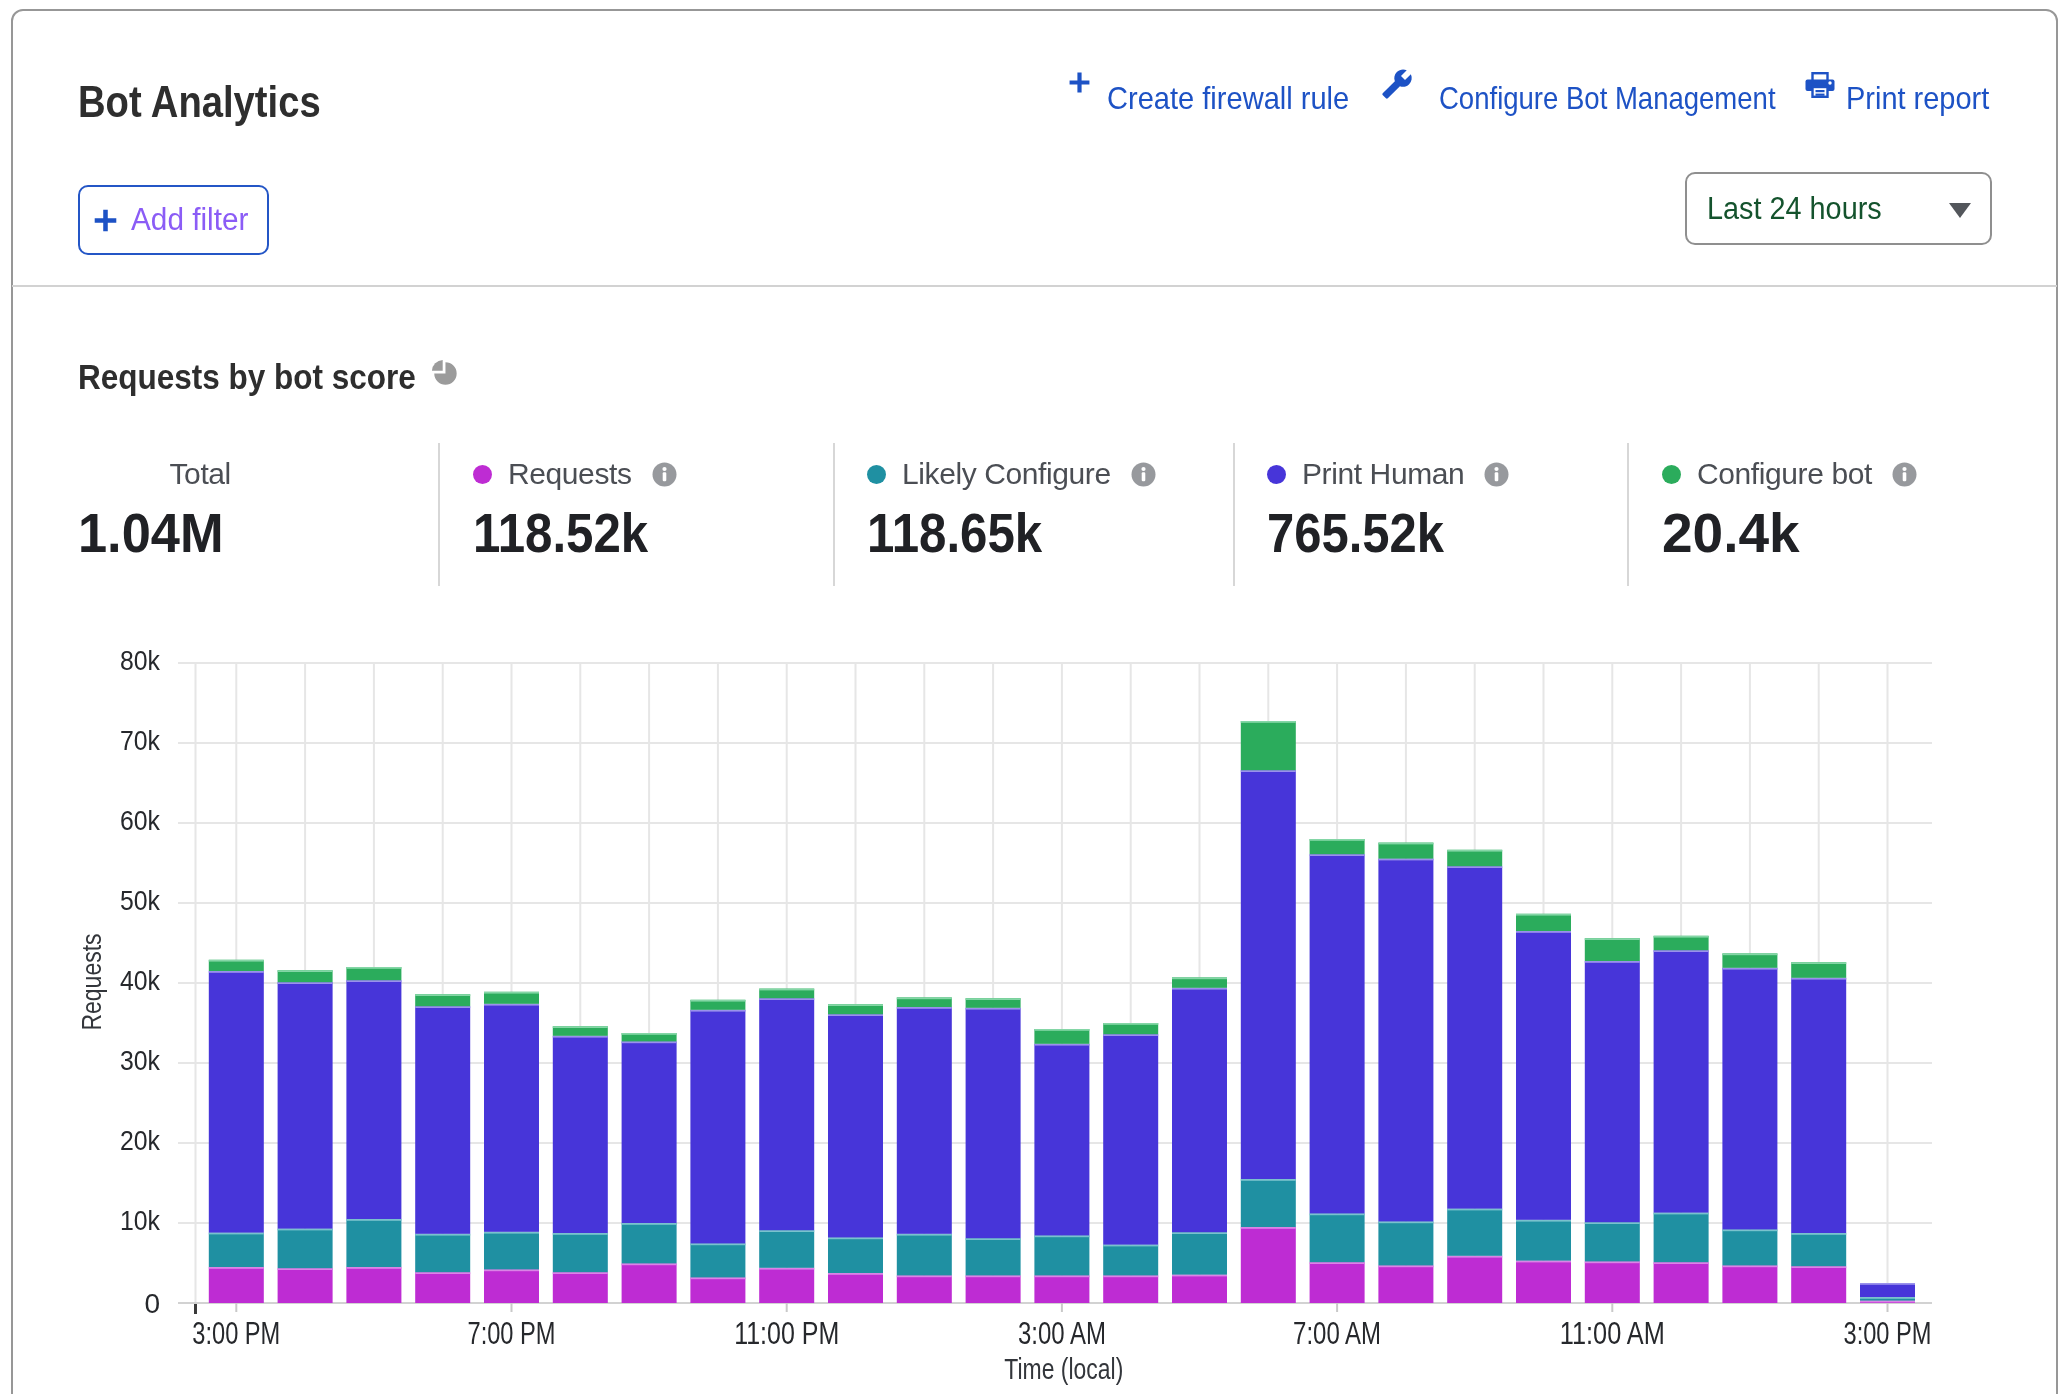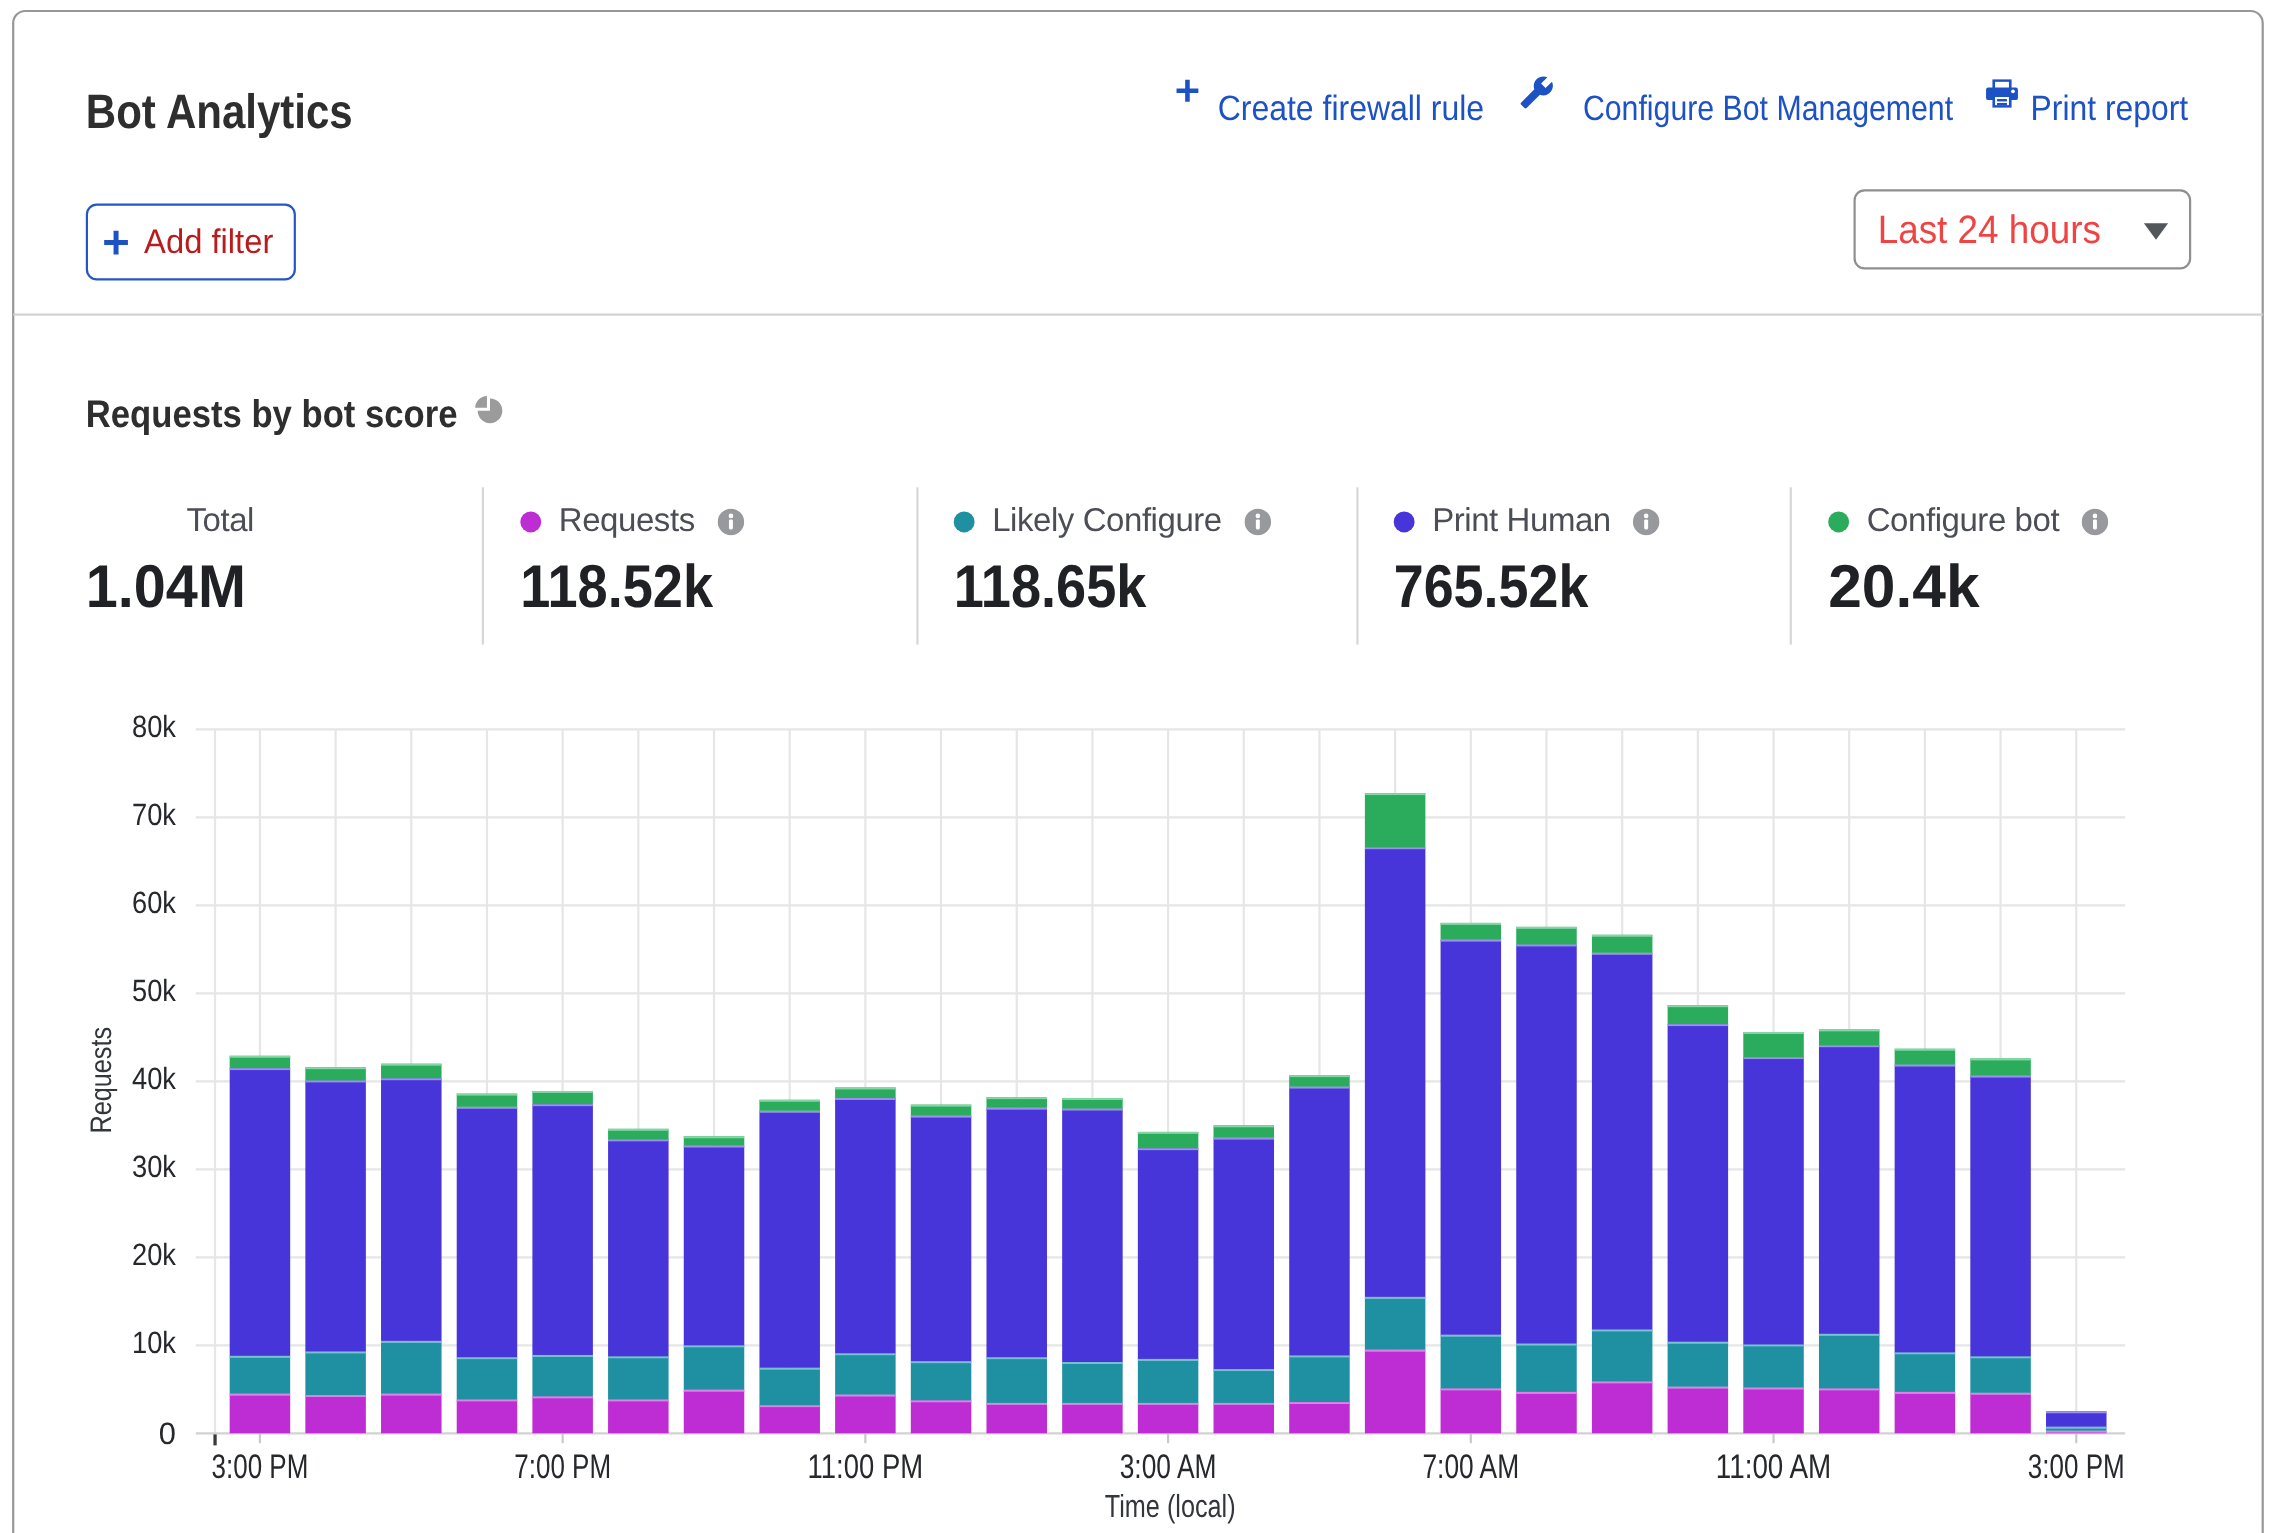--- a/index.html
+++ b/index.html
@@ -3,23 +3,23 @@
 <style>
 * { margin:0; padding:0; box-sizing:border-box; }
 html, body { width:2070px; height:1394px; background:#fff; font-family:"Liberation Sans", sans-serif; position:relative; overflow:hidden; }
 .container { position:absolute; left:11px; top:9px; width:2047px; height:1600px; border:2px solid #979797; border-radius:12px; background:#fff; }
 .title { position:absolute; left:78px; top:80px; font-size:44px; font-weight:700; color:#2e2e2e; line-height:44px; transform:scaleX(0.868); transform-origin:0 50%; }
 .lnk { position:absolute; display:flex; color:#1d52c5; font-size:32px; line-height:44px; }
 .lnk svg { flex:0 0 auto; }
 .lnk .t { margin-left:16px; display:inline-block; transform:scaleX(0.908); transform-origin:0 50%; }
 .lnk2 .t { margin-left:26px; transform:scaleX(0.86); }
 .lnk3 .t { margin-left:11px; transform:scaleX(0.905); }
-.btn-filter { position:absolute; left:78px; top:185px; width:191px; height:70px; border:2.5px solid #2456c6; border-radius:10px; display:flex; align-items:center; justify-content:center; color:#b91c1c; font-size:31px; }
+.btn-filter { position:absolute; left:78px; top:185px; width:191px; height:70px; border:2.5px solid #2456c6; border-radius:10px; display:flex; align-items:center; justify-content:center; color:#8b5cf6; font-size:31px; }
 .btn-filter .t { margin-left:13px; display:inline-block; transform:scaleX(0.96); transform-origin:0 50%; }
-.dropdown { position:absolute; left:1685px; top:172px; width:307px; height:73px; border:2px solid #8f8f8f; border-radius:10px; color:#ef4444; font-size:36px; display:flex; align-items:center; }
+.dropdown { position:absolute; left:1685px; top:172px; width:307px; height:73px; border:2px solid #8f8f8f; border-radius:10px; color:#14532d; font-size:31px; display:flex; align-items:center; }
 .dropdown .t { margin-left:20px; display:inline-block; transform:scaleX(0.93); transform-origin:0 50%; }
 .caret { position:absolute; right:19px; top:29px; width:0; height:0; border-left:11px solid transparent; border-right:11px solid transparent; border-top:15px solid #53565b; }
 .hdiv { position:absolute; left:12px; top:285px; width:2045px; height:2px; background:#d2d2d2; }
 .h2 { position:absolute; left:78px; top:359px; font-size:35px; font-weight:700; color:#2e2e2e; line-height:35px; transform:scaleX(0.9); transform-origin:0 50%; }
 .h2pie { position:absolute; left:431px; top:359px; }
 .stat { position:absolute; top:459px; }
 .stat-label { display:flex; align-items:center; font-size:30px; color:#4b4e54; line-height:30px; height:30px; letter-spacing:-0.4px;justify-content:flex-end; }
 .dot { width:19px; height:19px; border-radius:50%; display:inline-block; margin-right:16px; }
 .stat-label svg { margin-left:20px; }
 .stat-num { margin-top:17px; font-size:55px; font-weight:700; color:#202125; line-height:55px; transform-origin:0 50%; }

